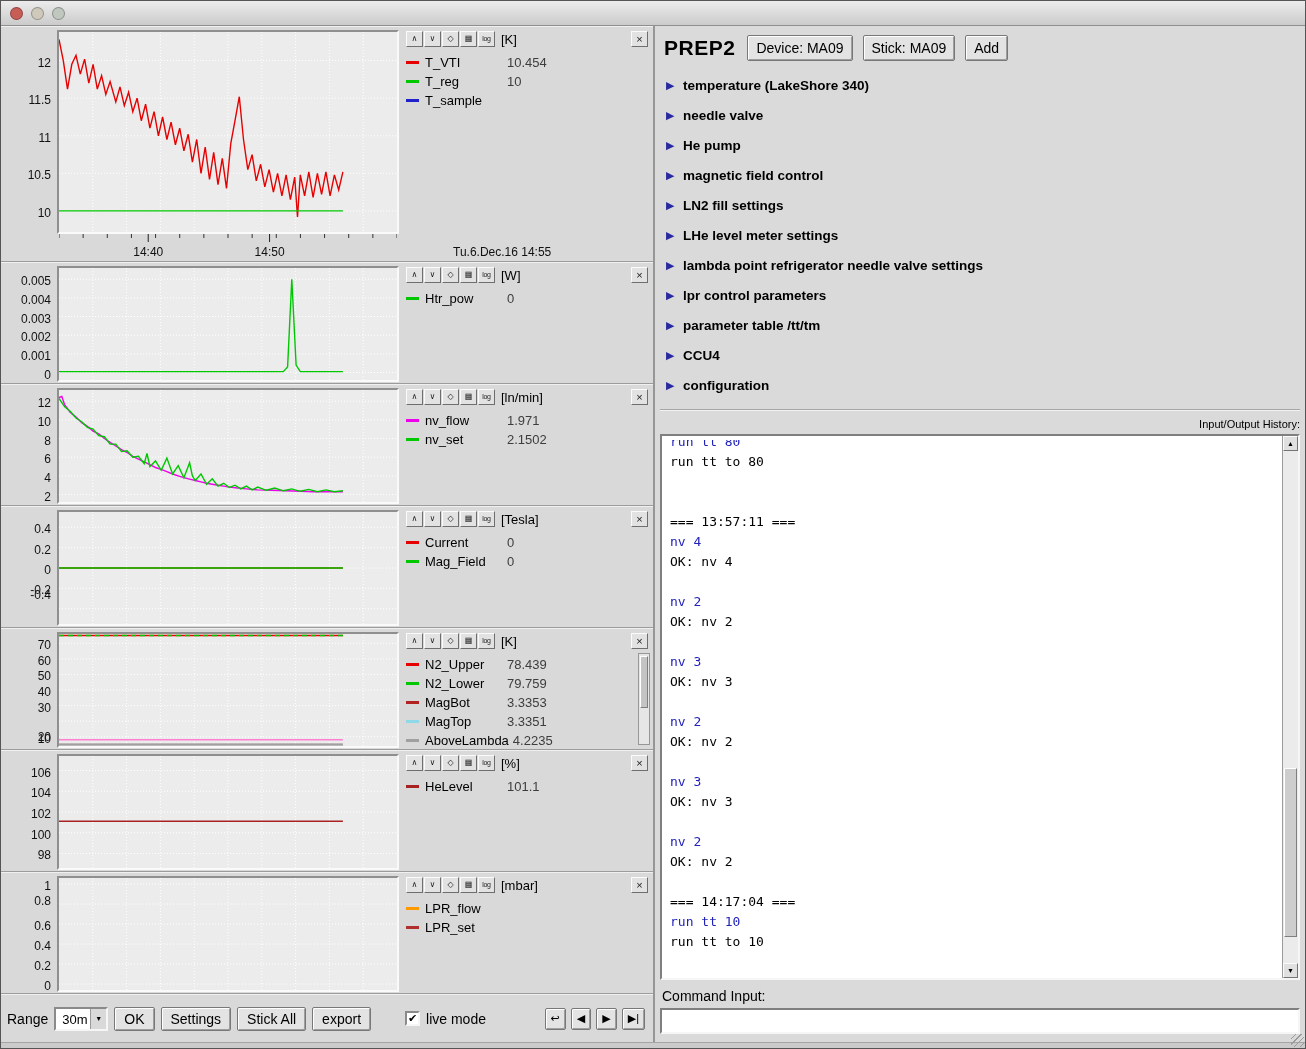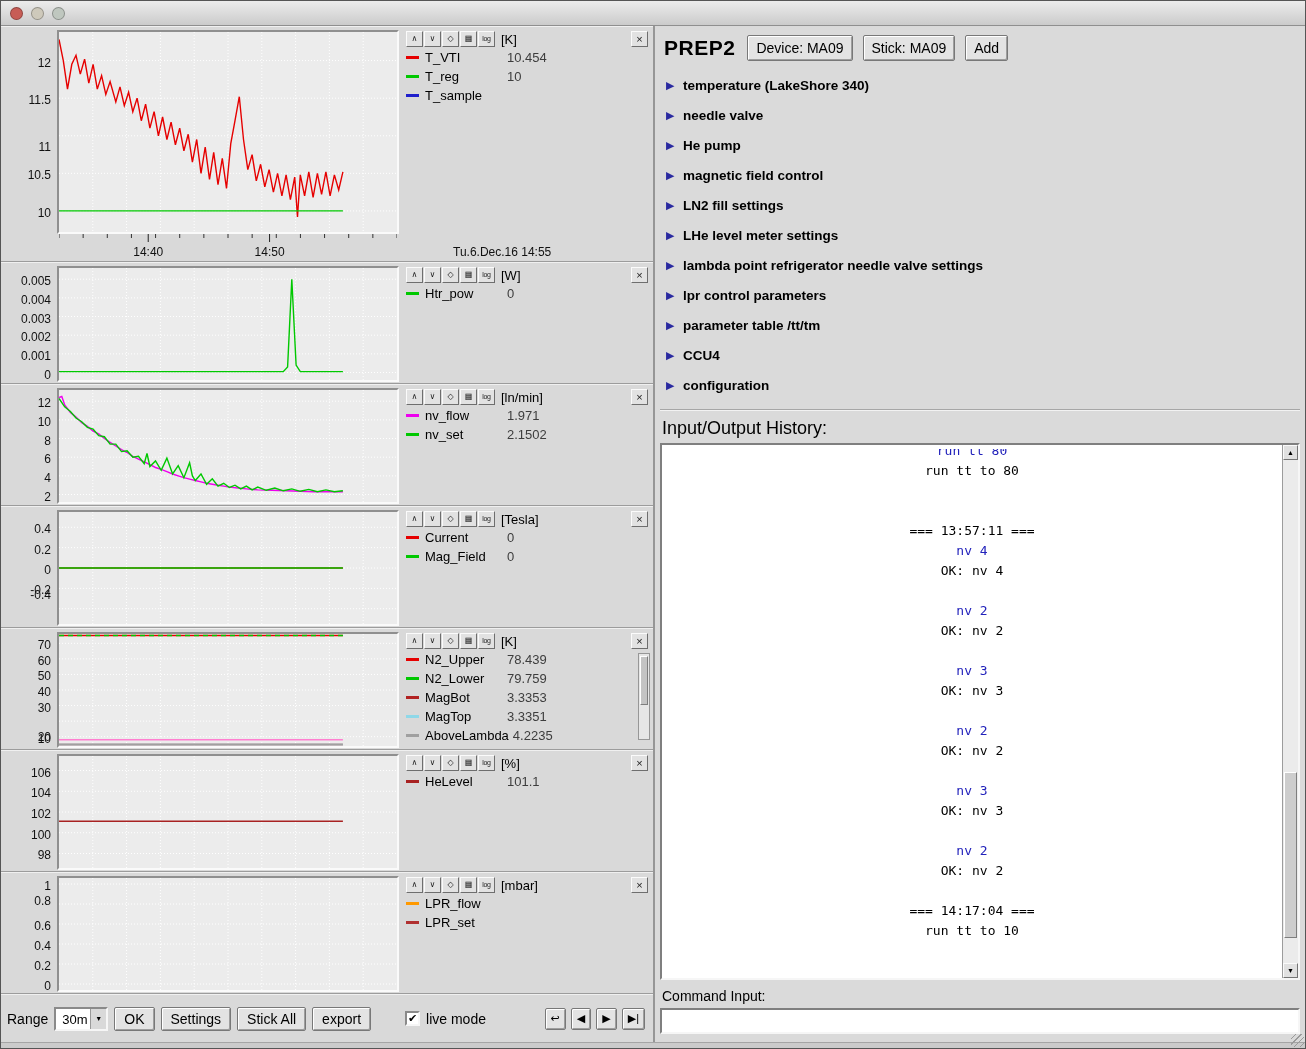--- a/index.html
+++ b/index.html
@@ -31,21 +31,21 @@
   .ytick { position:absolute; right:6px; font-size:12px; line-height:12px; color:#111; }
   .plot { flex:none; background:#ececec; border:2px solid; border-color:#8f8f8f #fafafa #fafafa #8f8f8f; }
   .plot svg { display:block; }
   .ctrl { flex:1; min-width:0; padding:0 3px 0 7px; position:relative; }
   .btnrow { display:flex; align-items:center; height:18px; }
   .mini { width:17px; height:16px; padding:0; margin-right:1px; font-size:8px; line-height:12px;
           background:#e2e2e2; border:1px solid; border-color:#fbfbfb #6e6e6e #6e6e6e #fbfbfb; color:#222; }
   .mini.log { font-size:7px; letter-spacing:-0.3px; }
   .mini.close { margin-left:auto; margin-right:2px; font-size:11px; }
   .unit { font-size:13px; margin-left:5px; white-space:nowrap; }
-  .legend { }
+  .legend { margin-top:5px; }
   .lg-entry { display:flex; align-items:center; height:19px; font-size:13px; }
   .lg-dash { width:13px; height:3px; margin-right:6px; flex:none; }
   .lg-name { min-width:82px; white-space:nowrap; padding-right:4px; }
   .lg-val { color:#3d3d3d; white-space:nowrap; }
   .legend-sb { position:absolute; right:3px; top:21px; bottom:5px; width:12px;
                background:#e6e6e6; border:1px solid #979797; }
   .legend-sb .thumb { position:absolute; left:1px; right:1px; top:2px; height:58%;
                background:#c4c4c4; border:1px solid; border-color:#fff #7e7e7e #7e7e7e #fff; }
   .xrow { display:none; position:relative; height:30px; }
   .tall .xrow { display:block; }
@@ -73,26 +73,26 @@
   
   .right-pane { flex:1; display:flex; flex-direction:column; background:#dadada; padding:0 5px; }
   .prep-header { display:flex; align-items:center; gap:10px; height:44px; padding-left:4px; flex:none; }
   .prep-title { font-size:21px; font-weight:bold; letter-spacing:.5px; margin-right:2px; }
   .tkbtn.hdr { font-size:14px; padding:4px 8px; }
   .tree { padding-left:6px; flex:none; }
   .tree-item { display:flex; align-items:center; height:30px; }
   .tri { color:#2a2aa0; font-size:11px; width:17px; flex:none; }
   .tree-label { font-weight:bold; font-size:13.5px; color:#000; white-space:nowrap; }
   .hdivider { height:2px; border-top:1px solid #a6a6a6; border-bottom:1px solid #f2f2f2; margin:9px 0 5px; }
-  .io-label { font-size:18px; margin:2px 0 4px; padding-left:2px; flex:none; }
+  .io-label { font-size:11px; margin:2px 0 4px; padding-left:2px; flex:none;text-align:right; }
   .history-box { position:relative; flex:1; background:#fff;
                  border:2px solid; border-color:#7f7f7f #f6f6f6 #f6f6f6 #7f7f7f; overflow:hidden; }
   .history-content { position:absolute; top:0; left:0; right:16px; bottom:0; padding:4px 8px;
                  font-family:"DejaVu Sans Mono", monospace; font-size:13px; line-height:20px; overflow:hidden; }
-  .line { white-space:pre; height:20px; color:#000;text-align:center; }
+  .line { white-space:pre; height:20px; color:#000; }
   .line.blue { color:#2222bb; }
   .line.clip { height:12px; overflow:hidden; }
   .line.clip span { display:block; margin-top:-8px; }
   .vscroll { position:absolute; top:0; right:0; bottom:0; width:16px; background:#ebebeb;
              border-left:1px solid #9c9c9c; display:flex; flex-direction:column; }
   .sb-btn { width:15px; height:15px; flex:none; font-size:7px; padding:0; background:#e0e0e0;
             border:1px solid; border-color:#fafafa #747474 #747474 #fafafa; }
   .sb-track { flex:1; position:relative; }
   .sb-thumb { position:absolute; left:1px; right:1px; top:62%; height:33%; background:#cdcdcd;
               border:1px solid; border-color:#fff #7e7e7e #7e7e7e #fff; }
@@ -117,21 +117,21 @@
   </div>
 
   <div class="main">
     <div class="left-pane">
       <div id="chart-rows">
           <div class="chart-row tall">
     <div class="rowmain">
       <div class="yaxis" style="height: 204px;">
                 <span class="ytick" style="top: 26.5714px;">12</span>
                 <span class="ytick" style="top: 64.1654px;">11.5</span>
-                <span class="ytick" style="top: 111px; text-align: right;">11</span>
+                <span class="ytick" style="top: 102px; text-align: right;">11</span>
                 <span class="ytick" style="top: 139.353px;">10.5</span>
                 <span class="ytick" style="top: 176.947px;">10</span>
               </div>
       <div class="plot">
                 <svg width="338" height="200" viewBox="0 0 338 200">
                   <g stroke="#ffffff" stroke-width="1" stroke-dasharray="1,2">
                     <line x1="33.8" y1="0" x2="33.8" y2="200"></line>
                     <line x1="67.6" y1="0" x2="67.6" y2="200"></line>
                     <line x1="101.4" y1="0" x2="101.4" y2="200"></line>
                     <line x1="135.2" y1="0" x2="135.2" y2="200"></line>
@@ -662,20 +662,21 @@
             <div class="line blue"><span>nv 2</span></div>
             <div class="line"><span>OK: nv 2</span></div>
             <div class="line"><span></span></div>
             <div class="line blue"><span>nv 3</span></div>
             <div class="line"><span>OK: nv 3</span></div>
             <div class="line"><span></span></div>
             <div class="line blue"><span>nv 2</span></div>
             <div class="line"><span>OK: nv 2</span></div>
             <div class="line"><span></span></div>
             <div class="line"><span>=== 14:17:04 ===</span></div>
+            <div class="line blue"><span>run tt 10</span></div>
             <div class="line"><span>run tt to 10</span></div>
           </div>
         <div class="vscroll">
           <button class="sb-btn">▲</button>
           <div class="sb-track">
             <div class="sb-thumb"></div>
           </div>
           <button class="sb-btn">▼</button>
         </div>
       </div>

